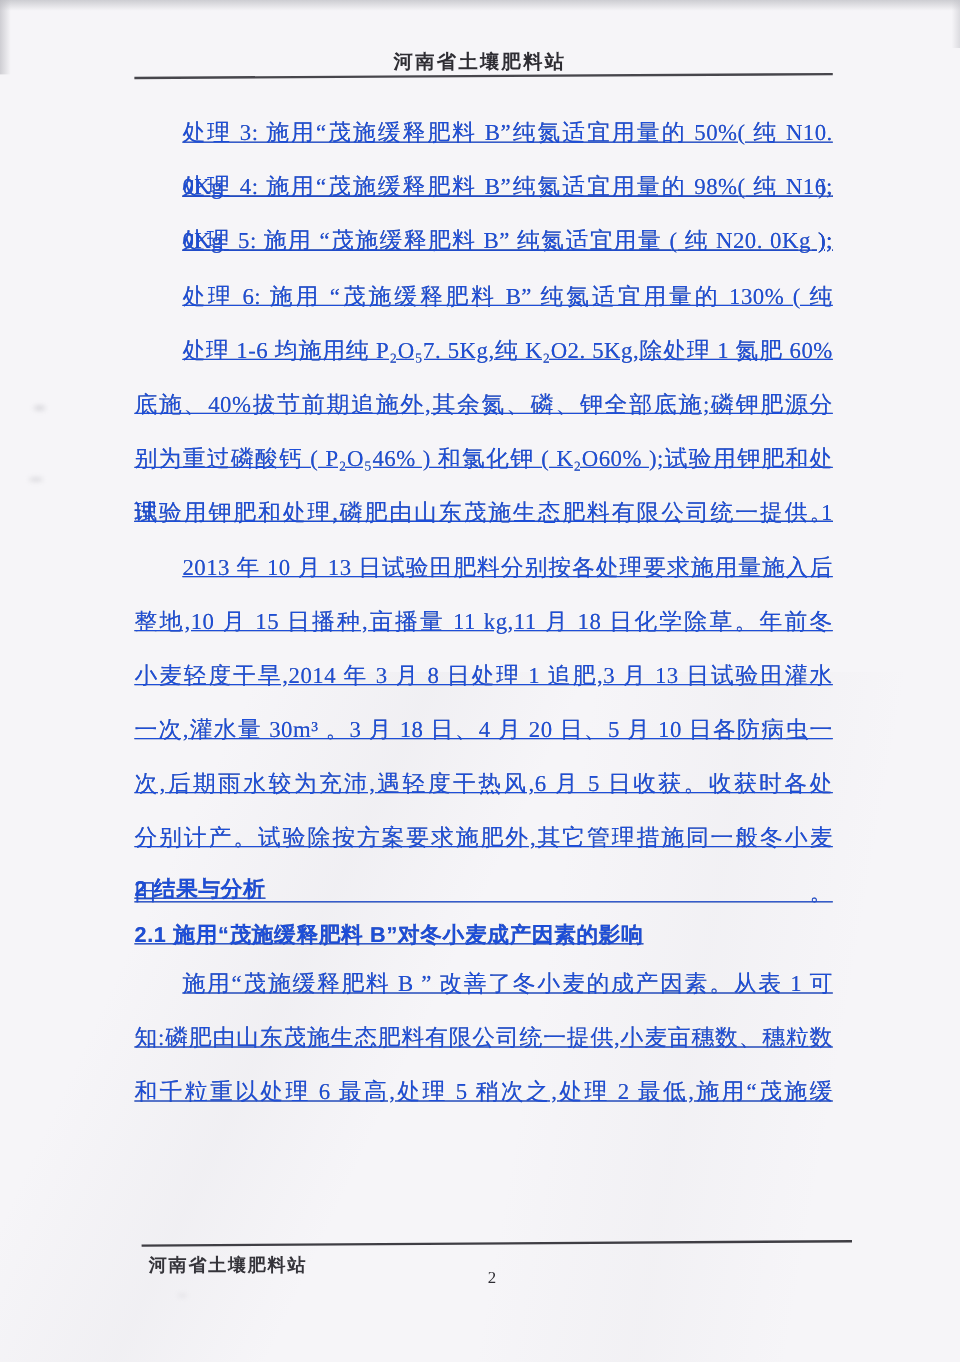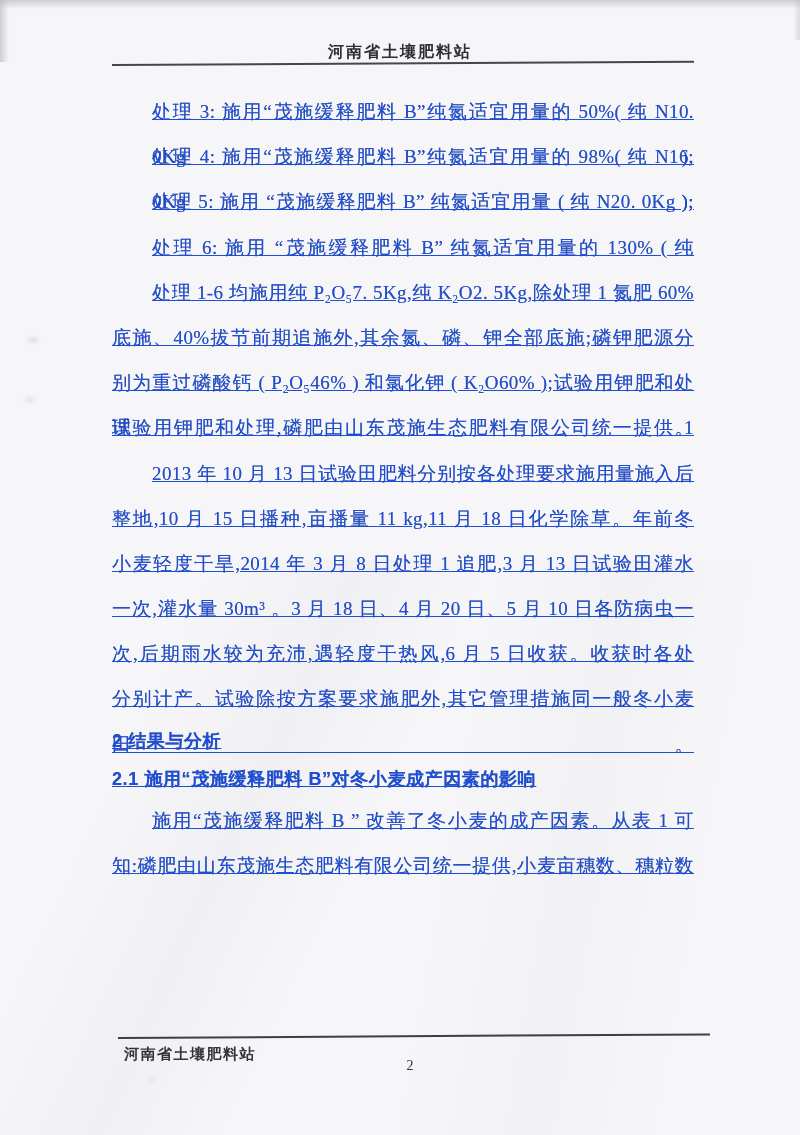--- a/index.html
+++ b/index.html
@@ -91,19 +91,20 @@
       <div class="line ind j">2013 年 10 月 13 日试验田肥料分别按各处理要求施用量施入后</div>
       <div class="line j">整地,10 月 15 日播种,亩播量 11 kg,11 月 18 日化学除草。年前冬</div>
       <div class="line j">小麦轻度干旱,2014 年 3 月 8 日处理 1 追肥,3 月 13 日试验田灌水</div>
       <div class="line j">一次,灌水量 30m³ 。3 月 18 日、4 月 20 日、5 月 10 日各防病虫一</div>
       <div class="line j">次,后期雨水较为充沛,遇轻度干热风,6 月 5 日收获。收获时各处</div>
       <div class="line j">分别计产。试验除按方案要求施肥外,其它管理措施同一般冬小麦田。</div>
       <div class="line h1">2 结果与分析</div>
       <div class="line h2">2.1 施用“茂施缓释肥料 B”对冬小麦成产因素的影响</div>
       <div class="line ind j">施用“茂施缓释肥料 B ” 改善了冬小麦的成产因素。从表 1 可</div>
       <div class="line j">知:磷肥由山东茂施生态肥料有限公司统一提供,小麦亩穗数、穗粒数</div>
+      <div class="line j">和千粒重以处理 6 最高,处理 5 稍次之,处理 2 最低,施用“茂施缓</div>
     </main>
 
   <div class="footer-rule"></div>
   <div class="footer-org">河南省土壤肥料站</div>
   <div class="page-number">2</div>
 
 </div>
 
 </body></html>

